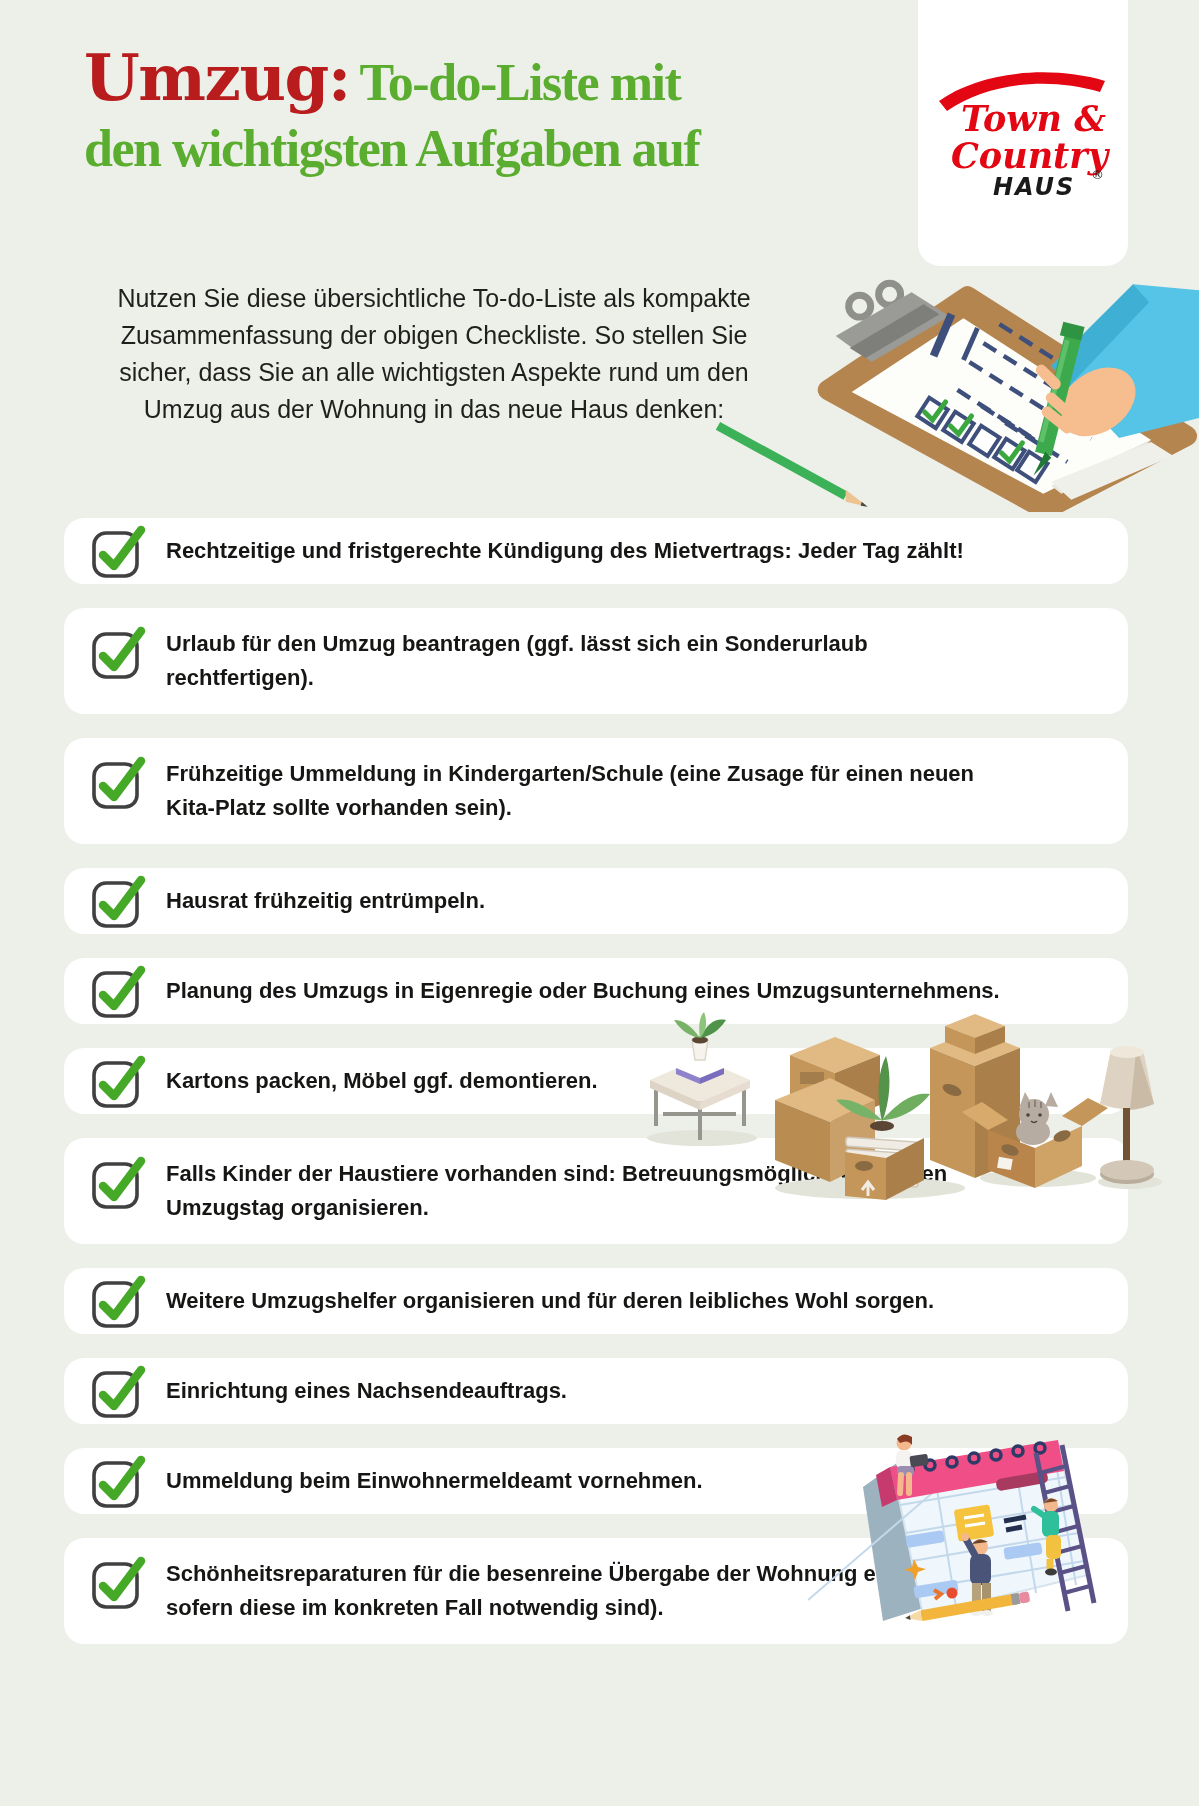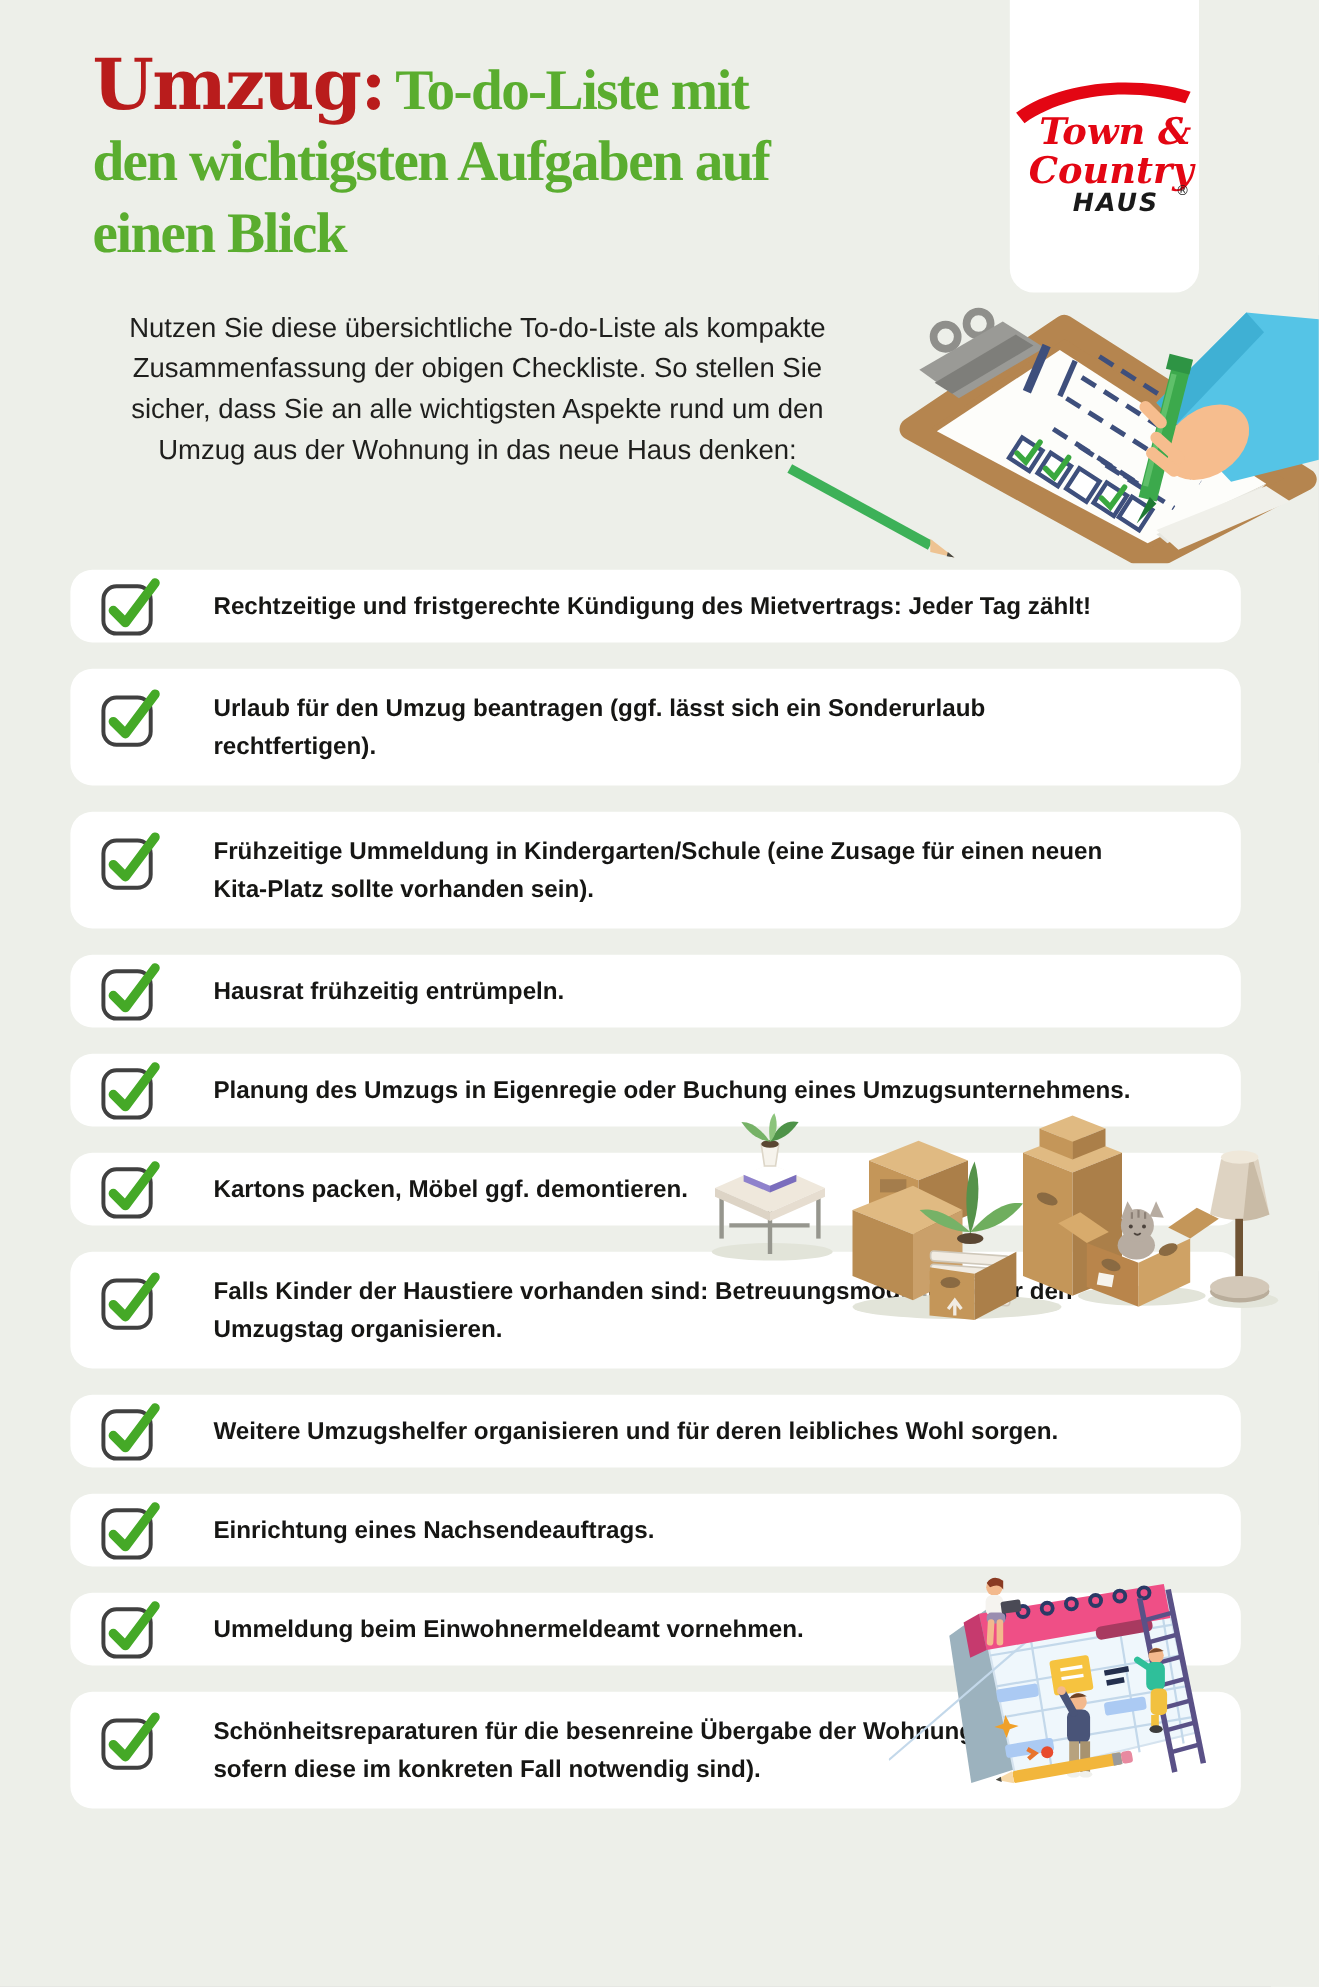--- a/index.html
+++ b/index.html
@@ -1,40 +1,40 @@
 <!DOCTYPE html>
 <html lang="de"><head>
 <meta charset="utf-8">
 <style>
   html,body{margin:0;padding:0;}
   body{background:#cfcfcf;font-family:"Liberation Sans",sans-serif;}
   .page{position:relative;width:1199px;height:1806px;background:#edefe9;overflow:hidden;margin:0 auto;}
 
   
-  .logo-panel{position:absolute;left:918px;top:0;width:172px;height:266px;background:#ffffff;
+  .logo-panel{position:absolute;left:918px;top:0;width:210px;height:266px;background:#ffffff;
               border-radius:0 0 22px 22px;display:flex;align-items:center;justify-content:center;}
   .logo-panel svg{display:block;}
   .tc-script{font-family:"DejaVu Serif",serif;font-style:italic;font-weight:bold;fill:#e30613;}
   .tc-haus{font-family:"DejaVu Sans",sans-serif;font-style:italic;font-weight:bold;fill:#1a1a1a;letter-spacing:2px;}
   .tc-reg{font-family:"DejaVu Sans",sans-serif;fill:#1a1a1a;}
 
   
   .title{position:absolute;left:84px;top:48px;width:740px;margin:0;
          font-family:"DejaVu Serif",serif;font-weight:bold;line-height:60px;letter-spacing:-1.5px;}
   .title .t-black{font-size:64px;color:#b91c1c;}
   .title .t-green{font-size:52px;color:#5aad2f;font-family:Liberation Serif, serif;}
 
   
   .intro{position:absolute;left:84px;top:280px;width:700px;margin:0;
          font-size:25px;line-height:37px;color:#1f1f1d;text-align:center;}
 
   
   .checklist{position:absolute;left:64px;top:518px;width:1064px;z-index:1;}
   .card{position:relative;background:#ffffff;border-radius:20px;margin-bottom:24px;
-        display:flex;align-items:center;height:66px;gap:28px;}
+        display:flex;align-items:center;height:66px;}
   .card.tall{height:106px;align-items:flex-start;padding-top:0;}
   .card.tall .cbx{margin-top:16px;}
   .card.tall .txt{margin-top:19px;}
   .cbx{flex:0 0 auto;margin-left:26px;margin-right:18px;width:58px;height:56px;}
   .txt{font-weight:bold;font-size:22px;line-height:34px;color:#161614;max-width:980px;}
   .card.tall .txt{max-width:850px;}
 
   
   .ill{position:absolute;z-index:5;pointer-events:none;}
   .ill-clipboard{left:700px;top:250px;width:499px;height:262px;}
@@ -53,21 +53,20 @@
       <text x="18" y="103" font-size="35" class="tc-script">Country</text>
       <text x="60" y="130" font-size="24" class="tc-haus">HAUS</text>
       <text x="158" y="114" font-size="13" class="tc-reg">®</text>
     </svg>
   </div>
 
   <h1 class="title">
     <span class="t-black">Umzug:</span>
     <span class="t-green">To-do-Liste mit</span><br>
     <span class="t-green">den wichtigsten Aufgaben auf</span><br>
-    <span class="t-green">einen Blick</span>
   </h1>
 
   <p class="intro">Nutzen Sie diese übersichtliche To-do-Liste als kompakte Zusammenfassung der obigen Checkliste. So stellen Sie sicher, dass Sie an alle wichtigsten Aspekte rund um den Umzug aus der Wohnung in das neue Haus denken:</p>
 
   <svg class="ill ill-clipboard" viewBox="0 0 500 262">
 
     <line x1="18" y1="176" x2="146" y2="246" stroke="#3db158" stroke-width="9"></line>
     <polygon points="146,240 168,257 146,252" fill="#eec392"></polygon>
     <polygon points="162,252 168,257 161,256" fill="#4a4a44"></polygon>
 

